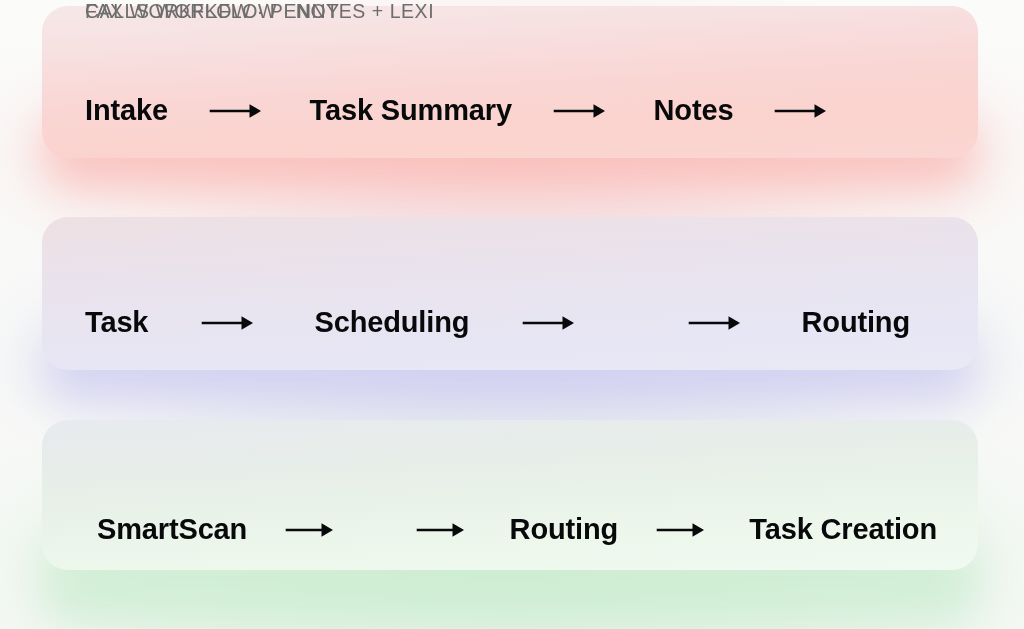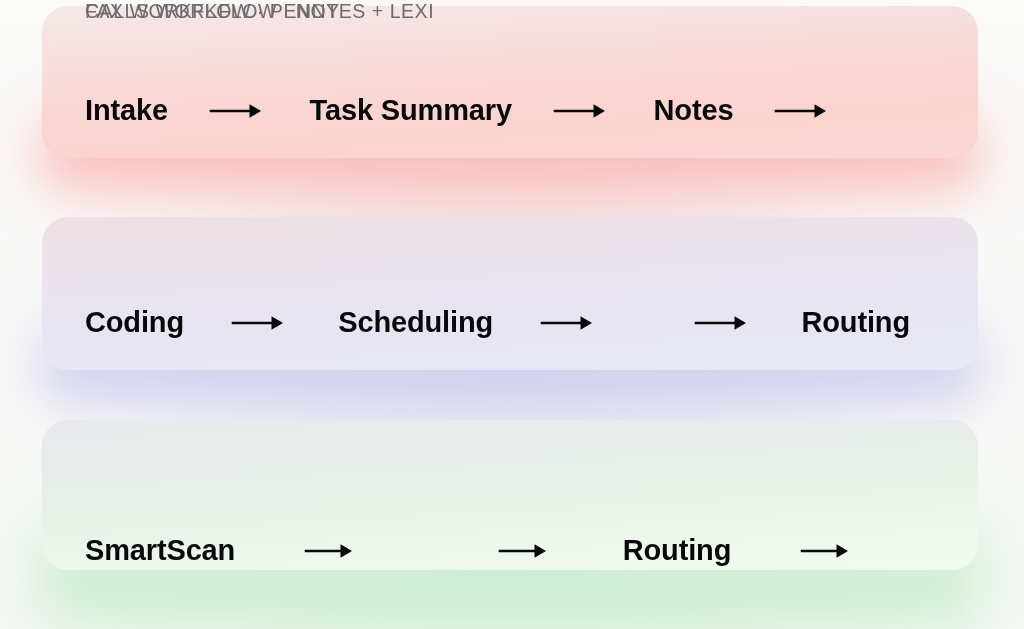--- a/index.html
+++ b/index.html
@@ -98,21 +98,21 @@
     align-items: center;
     color: #08090a;
     font-size: 29px;
     font-weight: 600;
     letter-spacing: -0.15px;
     white-space: nowrap;
   }
 
   .steps-notes { top: 94px; width: 790px; }
   .steps-calls { top: 306px; width: 825px; }
-  .steps-fax   { top: 534px; width: 840px; }
+  .steps-fax   { top: 513px; width: 840px; margin-left: 12px; }
 
   .step { display: inline-block; text-align: right; }
 
   .arrow {
     display: inline-flex;
     align-items: center;
     justify-content: center;
     flex: 0 0 auto;
   }
   .arrow svg { display: block; }
@@ -178,21 +178,21 @@
       </svg>
     </span>
     <span class="gap"></span>
   </div>
 
   <div class="card card-calls"></div>
 
   <div class="eyebrow">CALLS WORKFLOW · NOTES + LEXI</div>
 
   <div class="steps steps-calls">
-    <span class="step">Coding</span>
+    <span class="step">Task</span>
     <span class="gap"></span>
     <span class="arrow">
       <svg width="60" height="22" viewBox="0 0 60 22" aria-hidden="true">
         <path d="M2 11 H48" stroke="#08090a" stroke-width="2.6" stroke-linecap="square" fill="none"></path>
         <path d="M40.5 4.2 L52 11 L40.5 17.8 Z" fill="#08090a"></path>
       </svg>
     </span>
     <span class="gap"></span>
     <span class="step">Scheduling</span>
     <span class="gap"></span>
@@ -238,15 +238,16 @@
     <span class="gap"></span>
     <span class="step">Routing</span>
     <span class="gap"></span>
     <span class="arrow">
       <svg width="56" height="22" viewBox="0 0 56 22" aria-hidden="true">
         <path d="M2 11 H44" stroke="#08090a" stroke-width="2.6" stroke-linecap="square" fill="none"></path>
         <path d="M36.5 4.2 L48 11 L36.5 17.8 Z" fill="#08090a"></path>
       </svg>
     </span>
     <span class="gap"></span>
+    <span class="step">Task Creation</span>
   </div>
 
 </div>
 
 </body></html>

